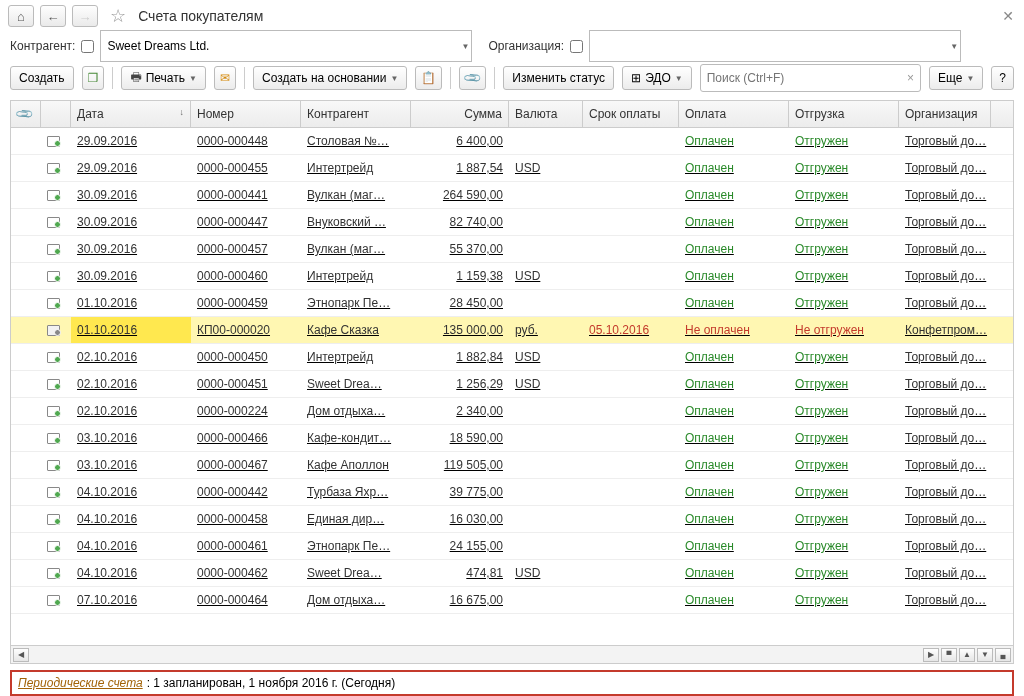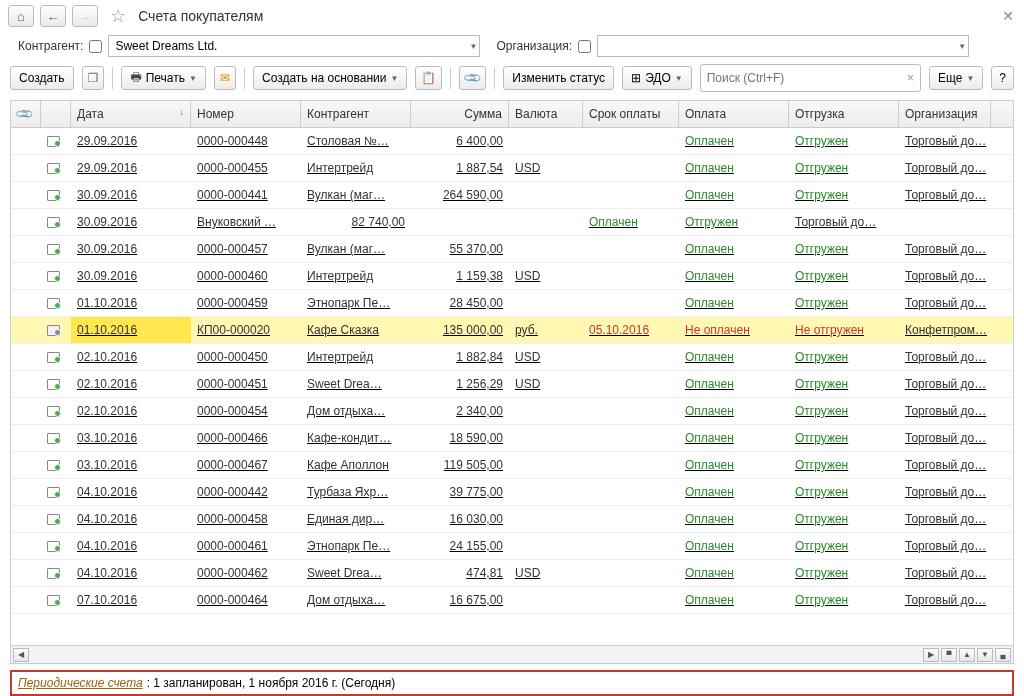--- a/index.html
+++ b/index.html
@@ -4,23 +4,23 @@
 <style>
 * { box-sizing: border-box; margin: 0; padding: 0; font-family: Arial, sans-serif; font-size: 12px; }
 body { background: #fff; width: 1024px; height: 696px; overflow: hidden; position: relative; }
 .titlebar { display: flex; align-items: center; padding: 4px 8px; gap: 6px; height: 32px; }
 .nav-btn { width: 26px; height: 22px; border: 1px solid #bbb; border-radius: 3px; background: linear-gradient(#fefefe,#eaeaea); display: flex; align-items: center; justify-content: center; cursor: pointer; font-size: 13px; color: #555; }
 .star-icon { font-size: 18px; color: #999; margin-left: 6px; margin-right: 6px; }
 .title { font-size: 14px; color: #333; font-weight: normal; }
 .close-x { position: absolute; top: 8px; right: 10px; font-size: 14px; color: #888; cursor: pointer; }
 
 .filter-row { display: flex; align-items: center; padding: 4px 10px; gap: 6px; height: 28px; }
-.label { color: #333; margin-left: 8px; }
+.label { color: #333; }
 .checkbox { width: 13px; height: 13px; }
-.dropdown { border: 1px solid #bbb; height: 22px; display: flex; align-items: center; padding: 0 4px 0 6px; background: #fff; position: relative; }
+.dropdown { border: 1px solid #bbb; height: 32px; display: flex; align-items: center; padding: 0 4px 0 6px; background: #fff; position: relative; }
 .dropdown .dd-arrow { position: absolute; right: 2px; top: 50%; transform: translateY(-50%); font-size: 8px; color: #666; }
 .dd-1 { width: 372px; }
 .dd-2 { width: 372px; }
 
 .toolbar { display: flex; align-items: center; padding: 6px 10px 10px 10px; gap: 8px; height: 40px; flex-wrap: nowrap; }
 .btn { height: 24px; border: 1px solid #bbb; border-radius: 3px; background: linear-gradient(#fff,#ececec); padding: 0 8px; display: flex; align-items: center; gap: 4px; cursor: pointer; white-space: nowrap; justify-content: center; }
 .btn .caret { font-size: 8px; color: #666; }
 .sep { width: 1px; height: 22px; background: #ccc; }
 .search-box { flex: 1; display: flex; border: 1px solid #bbb; border-radius: 3px; height: 28px; background: #fff; align-items: center; min-width: 150px; }
 .search-box input { border: none; flex: 1; padding: 0 6px; outline: none; color: #999; background: transparent; }
@@ -189,20 +189,21 @@
         <div class="cell green">Оплачен</div>
         <div class="cell green">Отгружен</div>
         <div class="cell">Торговый до…</div>
       </div>
       <div class="row">
         <div class="cell"></div>
         <div class="cell">
           <span class="doc-icon"></span>
         </div>
         <div class="cell date">30.09.2016</div>
+        <div class="cell">0000-000447</div>
         <div class="cell">Внуковский …</div>
         <div class="cell right">82 740,00</div>
         <div class="cell"></div>
         <div class="cell "></div>
         <div class="cell green">Оплачен</div>
         <div class="cell green">Отгружен</div>
         <div class="cell">Торговый до…</div>
       </div>
       <div class="row">
         <div class="cell"></div>
@@ -293,21 +294,21 @@
         <div class="cell green">Оплачен</div>
         <div class="cell green">Отгружен</div>
         <div class="cell">Торговый до…</div>
       </div>
       <div class="row">
         <div class="cell"></div>
         <div class="cell">
           <span class="doc-icon"></span>
         </div>
         <div class="cell date">02.10.2016</div>
-        <div class="cell">0000-000454</div>
+        <div class="cell">0000-000224</div>
         <div class="cell">Дом отдыха…</div>
         <div class="cell right">2 340,00</div>
         <div class="cell"></div>
         <div class="cell "></div>
         <div class="cell green">Оплачен</div>
         <div class="cell green">Отгружен</div>
         <div class="cell">Торговый до…</div>
       </div>
       <div class="row">
         <div class="cell"></div>

